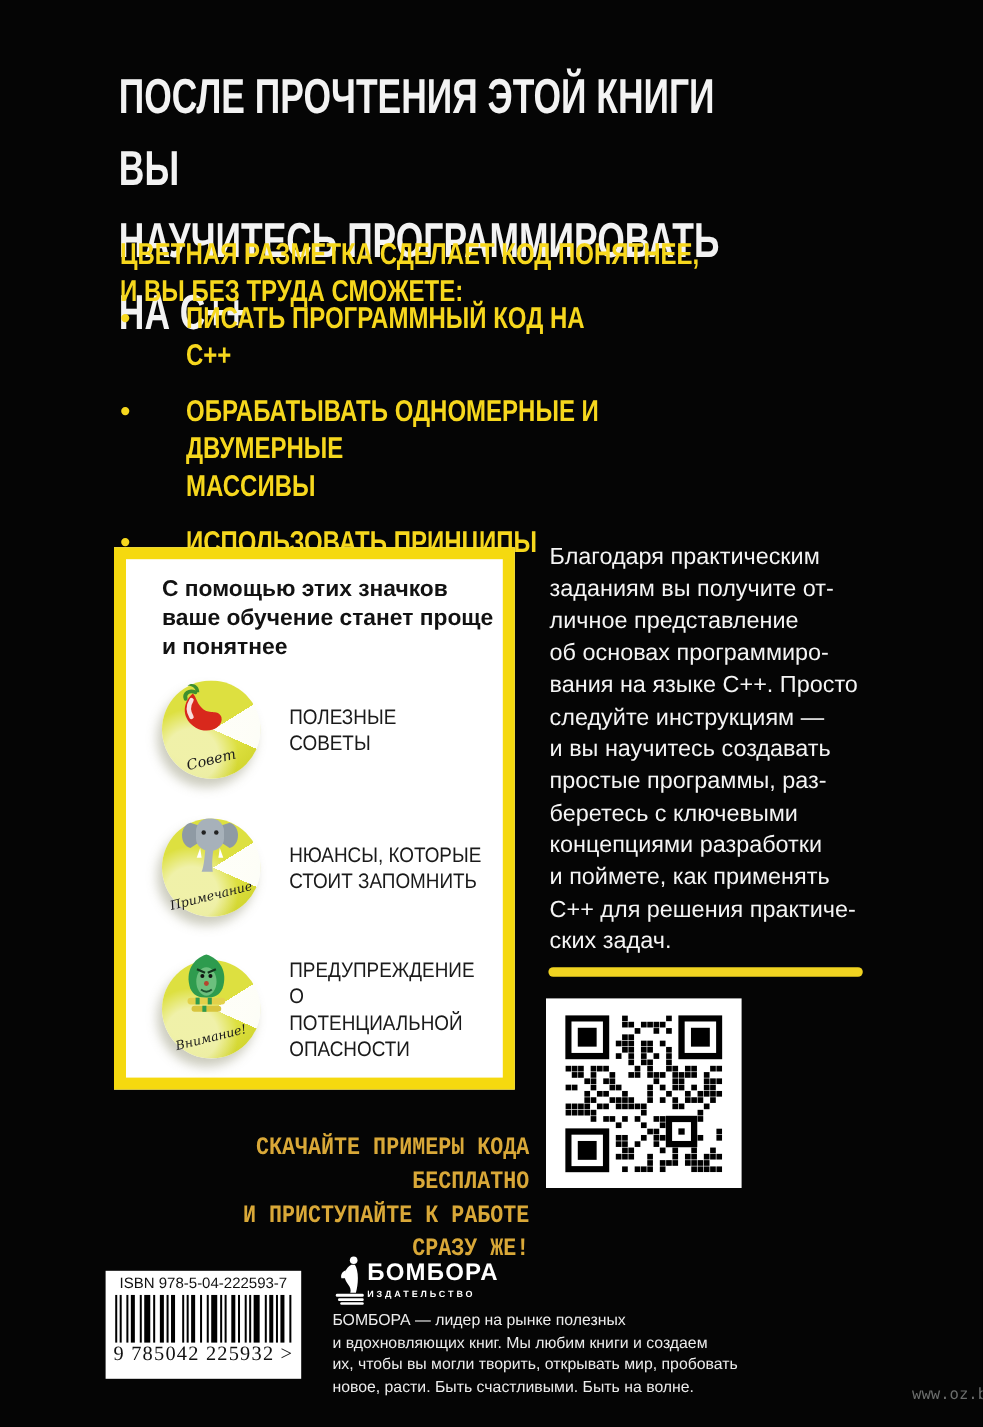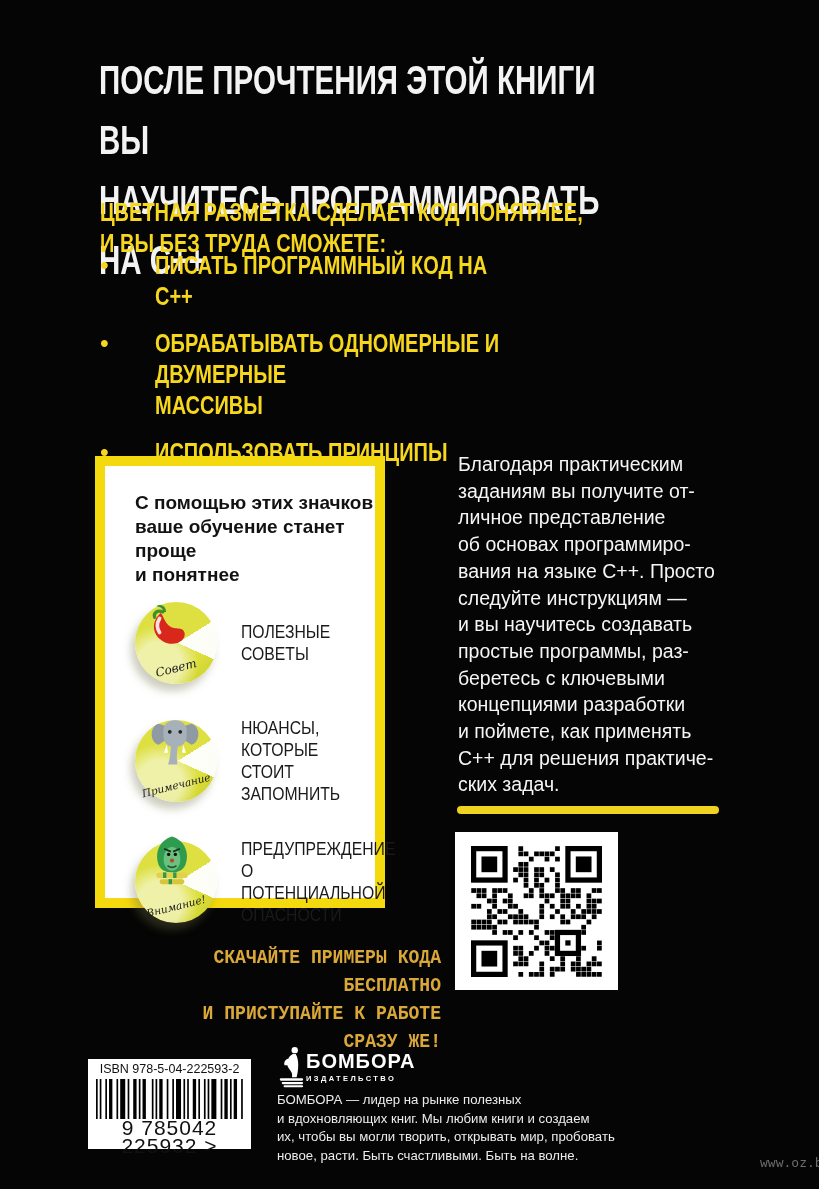--- a/index.html
+++ b/index.html
@@ -17,23 +17,23 @@
   .intro{position:absolute;left:100px;top:181px;color:#f6d71d;
          font-size:25px;line-height:31px;font-weight:700;margin-top:16px;}
   .intro .cond{transform:scaleX(.8);}
   .bullets{position:absolute;left:100px;top:250px;width:520px;}
   .bullet{display:flex;margin-bottom:16px;}
   .bullet .dot{width:55px;color:#f6d71d;font-size:25px;line-height:31px;flex:none;}
   .btxt{color:#f6d71d;font-size:25px;line-height:31px;font-weight:700;}
   .btxt .cond{transform:scaleX(.8);}
 
   
-  .icons-box{position:absolute;left:95px;top:456px;width:290px;height:452px;
+  .icons-box{position:absolute;left:95px;top:456px;width:334px;height:452px;
              box-sizing:border-box;border:10px solid #f5d90f;background:#fff;
-             padding:25px 0 0 30px;}
+             padding:14px 0 0 30px;}
   .box-heading{color:#121212;font-size:19px;line-height:24px;font-weight:700;}
   .icon-row{display:flex;align-items:center;margin-top:33px;}
   .icon-row.first{margin-top:15px;}
   .badge{position:relative;width:82px;height:82px;flex:none;border-radius:50%;
          background:
            conic-gradient(from 58deg at 52% 50%, rgba(255,255,255,.96) 0 56deg, rgba(255,255,255,0) 56deg),
            radial-gradient(circle at 30% 76%, rgba(255,255,255,.55) 0 26%, rgba(255,255,255,0) 46%),
            radial-gradient(circle at 38% 32%, #dde040 0 55%, #c9cd22 100%);
          box-shadow:-4px 7px 9px rgba(110,110,70,.35);}
   .badge svg{position:absolute;overflow:visible;}
@@ -56,22 +56,22 @@
   
   .cta{position:absolute;left:100px;top:944px;width:341px;text-align:right;
        color:#d9a838;font-size:21px;line-height:28px;font-weight:700;font-family:Liberation Mono, monospace;}
   .cta .cond{transform-origin:100% 0;transform:scaleX(.86);text-align:right;}
 
   
   .barcode{position:absolute;left:88px;top:1059px;width:163px;height:90px;background:#fff;
            box-sizing:border-box;padding-top:3px;text-align:center;}
   .isbn{color:#111;font-size:12.5px;line-height:15px;}
   .bars{display:block;width:151px;height:40px;margin:2px auto 0;}
-  .digits{color:#111;font-size:21px;line-height:18px;letter-spacing:1px;margin-top:0px;
-          font-weight:400;}
+  .digits{color:#111;font-size:17px;line-height:18px;letter-spacing:1px;margin-top:0px;
+          font-weight:400;font-family:Liberation Serif, serif;}
   .publisher{position:absolute;left:277px;top:1044px;display:flex;align-items:flex-start;}
   .publisher svg{flex:none;}
   .pubtext{margin-left:1px;}
   .pubname{color:#fff;font-size:20px;line-height:22px;font-weight:700;letter-spacing:1px;margin-top:6px;}
   .pubsub{color:#fff;font-size:7.5px;letter-spacing:2.4px;font-weight:700;margin-top:2px;}
   .about{position:absolute;left:277px;top:1091px;width:380px;color:#ececec;
          font-size:13.2px;line-height:18.6px;}
   .watermark{position:absolute;left:760px;top:1155px;color:#6b6d6c;font-size:13px;
              font-family:"DejaVu Sans Mono",monospace;}
 </style>
@@ -394,21 +394,21 @@
         <rect x="83.2" y="83.2" width="26" height="26" fill="#000"></rect>
         <rect x="88.4" y="88.4" width="15.600000000000001" height="15.600000000000001" fill="#fff"></rect>
         <rect x="93.60000000000001" y="93.60000000000001" width="5.2" height="5.2" fill="#000"></rect>
       </svg>
   </div>
 
   <div class="cta"><span class="cond pre">СКАЧАЙТЕ ПРИМЕРЫ КОДА БЕСПЛАТНО
 И ПРИСТУПАЙТЕ К РАБОТЕ СРАЗУ ЖЕ!</span></div>
 
   <div class="barcode">
-    <div class="isbn">ISBN 978-5-04-222593-2</div>
+    <div class="isbn">ISBN 978-5-04-222593-7</div>
     <svg class="bars" viewBox="0 0 150 40" preserveAspectRatio="none">
         <rect x="2" y="0" width="1.6632911392405065" height="40" fill="#000"></rect>
         <rect x="5.69620253164557" y="0" width="1.6632911392405065" height="40" fill="#000"></rect>
         <rect x="11.240506329113924" y="0" width="1.6632911392405065" height="40" fill="#000"></rect>
         <rect x="14.936708860759492" y="0" width="3.326582278481013" height="40" fill="#000"></rect>
         <rect x="22.32911392405063" y="0" width="1.6632911392405065" height="40" fill="#000"></rect>
         <rect x="26.0253164556962" y="0" width="4.989873417721519" height="40" fill="#000"></rect>
         <rect x="33.41772151898734" y="0" width="1.6632911392405065" height="40" fill="#000"></rect>
         <rect x="38.962025316455694" y="0" width="3.326582278481013" height="40" fill="#000"></rect>
         <rect x="44.506329113924046" y="0" width="1.6632911392405065" height="40" fill="#000"></rect>

